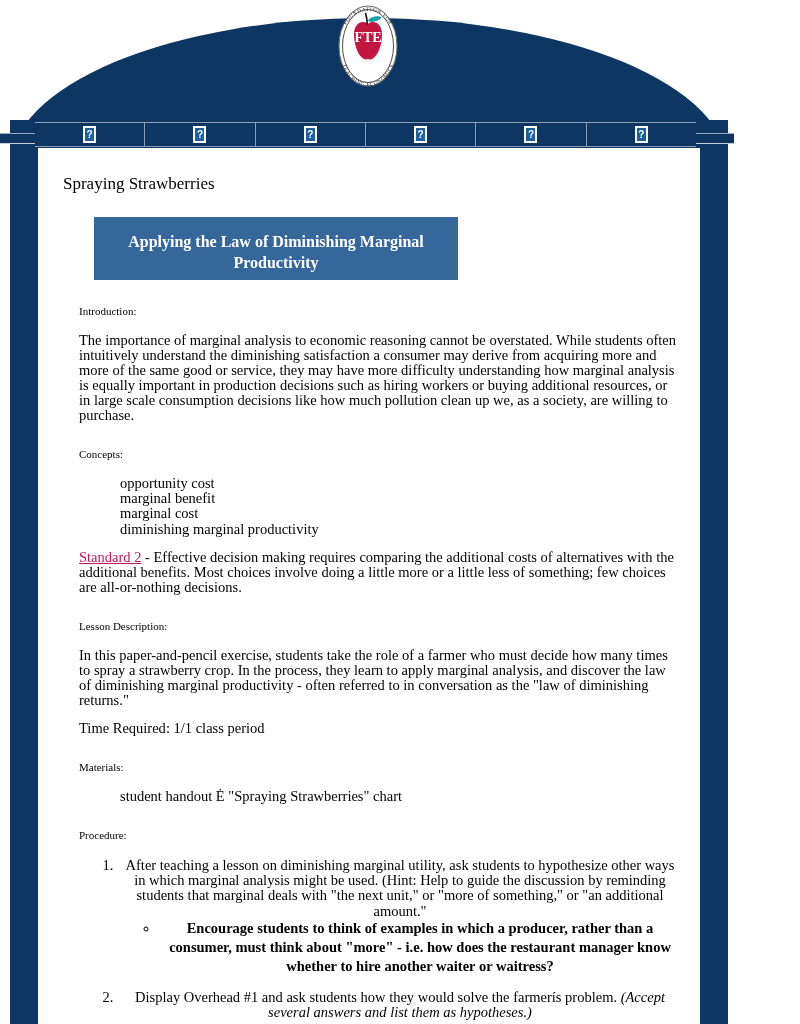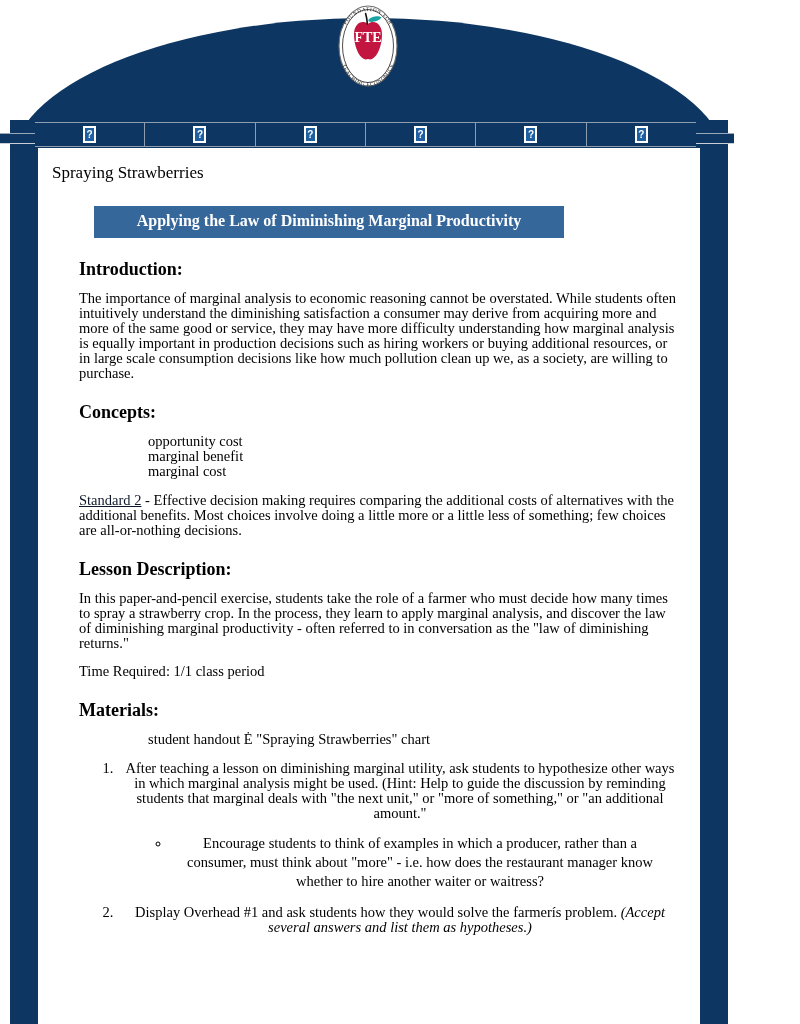--- a/index.html
+++ b/index.html
@@ -133,79 +133,80 @@
     min-height: 876px;
     background: #ffffff;
     z-index: 20;
     padding: 0;
   }
   #page-title {
     font-size: 17px;
     line-height: 22px;
     padding: 10px 0 0 10px;
     font-weight: normal;
-    margin: 4px;
+    margin: 15px;
   }
   #banner {
     margin: 22px 0 0 56px;
-    width: 470px;
+    width: 364px;
     background: #36679b;
     color: #ffffff;
     font-weight: bold;
     font-size: 16px;
     line-height: 21px;
     text-align: center;
-    padding: 4px 4px 7px 4px;
+    padding: 14px 4px 7px 4px;
     box-sizing: border-box;
   }
   .body-wrap {
     padding: 0 0 0 41px;
     width: 600px;
   }
   h3.sec {
-    font-size: 18px;
-    font-weight: bold;
+    font-size: 11px;
+    font-weight: normal;
     margin: 22px 0 0 0;
     line-height: 18px;
   }
   p.para {
     font-size: 14.5px;
     line-height: 15px;
     margin: 13px 0 0 0;
     text-align: left;
   }
   .indent-list {
     margin: 13px 0 0 0;
     padding: 0 0 0 41px;
     font-size: 14.5px;
     line-height: 15.2px;
   }
-  .indent-list div { white-space: pre; margin-left: 28px; }
+  .indent-list div { white-space: pre; }
   a.inline-link {
-    color: #0f172a;
+    color: #be185d;
   }
   .inline-bold { font-weight: normal; }
 
   ol.proc {
     margin: 14px 0 0 0;
     padding: 0 0 0 38px;
     font-size: 14.5px;
     line-height: 15.2px;
   }
   ol.proc > li {
     margin: 0 0 0 0;
     padding: 0 0 0 4px;
     text-align: center;
   }
   ol.proc > li + li { margin-top: 14px; }
   ul.sub {
     list-style-type: circle;
-    margin: 12px;
+    margin: 0;
     padding: 0 0 0 38px;
     line-height: 19px;
+    font-weight: bold;
   }
   ul.sub > li { padding-left: 2px; }
   em.ital { font-style: italic; }
 </style>
 </head>
 <body>
 
 <div id="header-zone">
   <div class="rail-left"></div>
   <div class="rail-right"></div>
@@ -268,34 +269,36 @@
   <div class="body-wrap">
 
     <h3 class="sec">Introduction:</h3>
     <p class="para">The importance of marginal analysis to economic reasoning cannot be overstated. While students often intuitively understand the diminishing satisfaction a consumer may derive from acquiring more and more of the same good or service, they may have more difficulty understanding how marginal analysis is equally important in production decisions such as hiring workers or buying additional resources, or in large scale consumption decisions like how much pollution clean up we, as a society, are willing to purchase.</p>
 
     <h3 class="sec">Concepts:</h3>
     <div class="indent-list">
       <div>opportunity cost</div>
       <div>marginal benefit</div>
       <div>marginal cost</div>
+      <div>diminishing marginal productivity</div>
     </div>
 
     <p class="para"><a class="inline-link" href="#">Standard 2</a><span> - Effective decision making requires comparing the additional costs of alternatives with the additional benefits. Most choices involve doing a little more or a little less of something; few choices are all-or-nothing decisions.</span></p>
 
     <h3 class="sec">Lesson Description:</h3>
     <p class="para">In this paper-and-pencil exercise, students take the role of a farmer who must decide how many times to spray a strawberry crop. In the process, they learn to apply marginal analysis, and discover the law of diminishing marginal productivity - often referred to in conversation as the "law of diminishing returns."</p>
 
     <p class="para"><span class="inline-bold">Time Required</span><span>: 1/1 class period</span></p>
 
     <h3 class="sec">Materials:</h3>
     <div class="indent-list">
       <div>student handout Ė "Spraying Strawberries" chart</div>
     </div>
 
+    <h3 class="sec">Procedure:</h3>
     <ol class="proc">
       <li>
         <span>After teaching a lesson on diminishing marginal utility, ask students to hypothesize other ways in which marginal analysis might be used. (Hint: Help to guide the discussion by reminding students that marginal deals with "the next unit," or "more of something," or "an additional amount."</span>
         <ul class="sub">
           <li>Encourage students to think of examples in which a producer, rather than a consumer, must think about "more" - i.e. how does the restaurant manager know whether to hire another waiter or waitress?</li>
         </ul>
       </li>
       <li>
         <span>Display Overhead #1 and ask students how they would solve the farmerís problem. </span><em class="ital">(Accept several answers and list them as hypotheses.)</em>
       </li>

